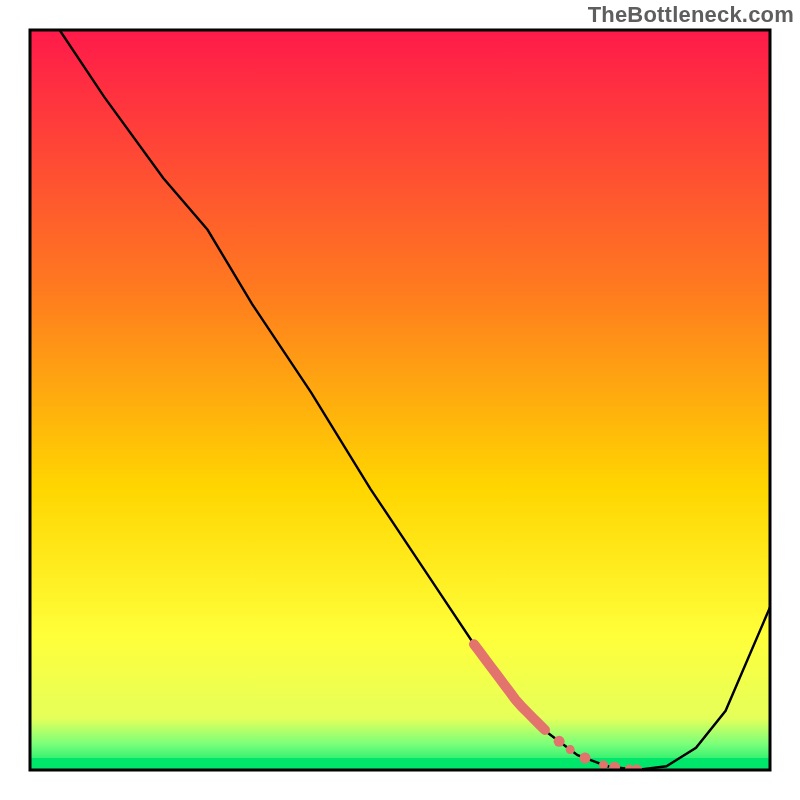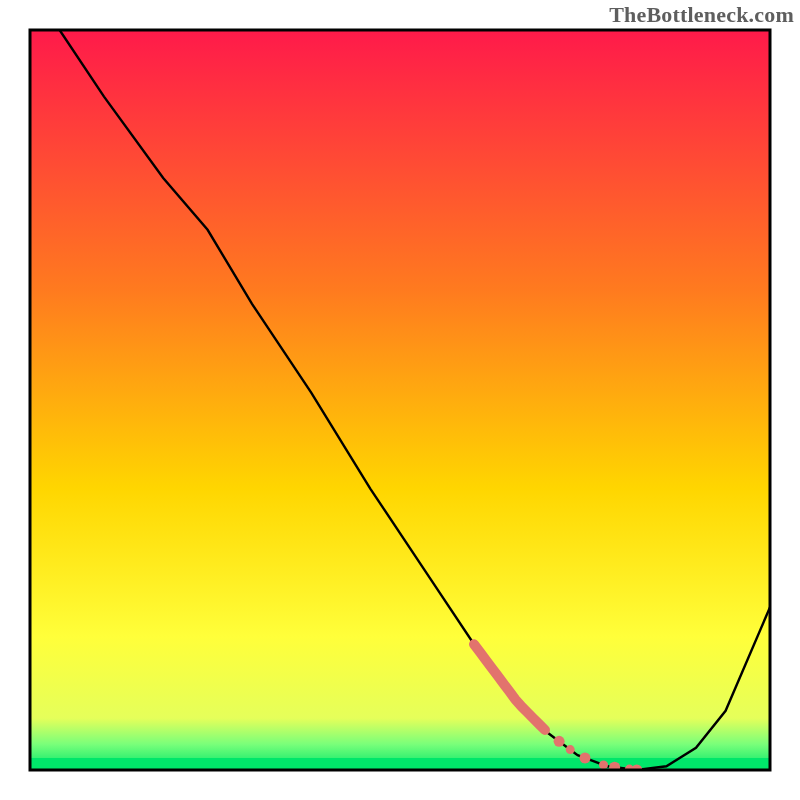--- a/index.html
+++ b/index.html
@@ -7,21 +7,20 @@
     padding: 0;
     width: 800px;
     height: 800px;
     font-family: Arial, Helvetica, sans-serif;
     background: #ffffff;
   }
   .container {
     position: relative;
     width: 800px;
     height: 584px;
-    font-family: Liberation Serif, serif;
   }
   .watermark {
     position: absolute;
     top: 2px;
     right: 6px;
     font-size: 22px;
     font-weight: 600;
     color: #5e5e5e;
     letter-spacing: 0.2px;
     z-index: 10;

